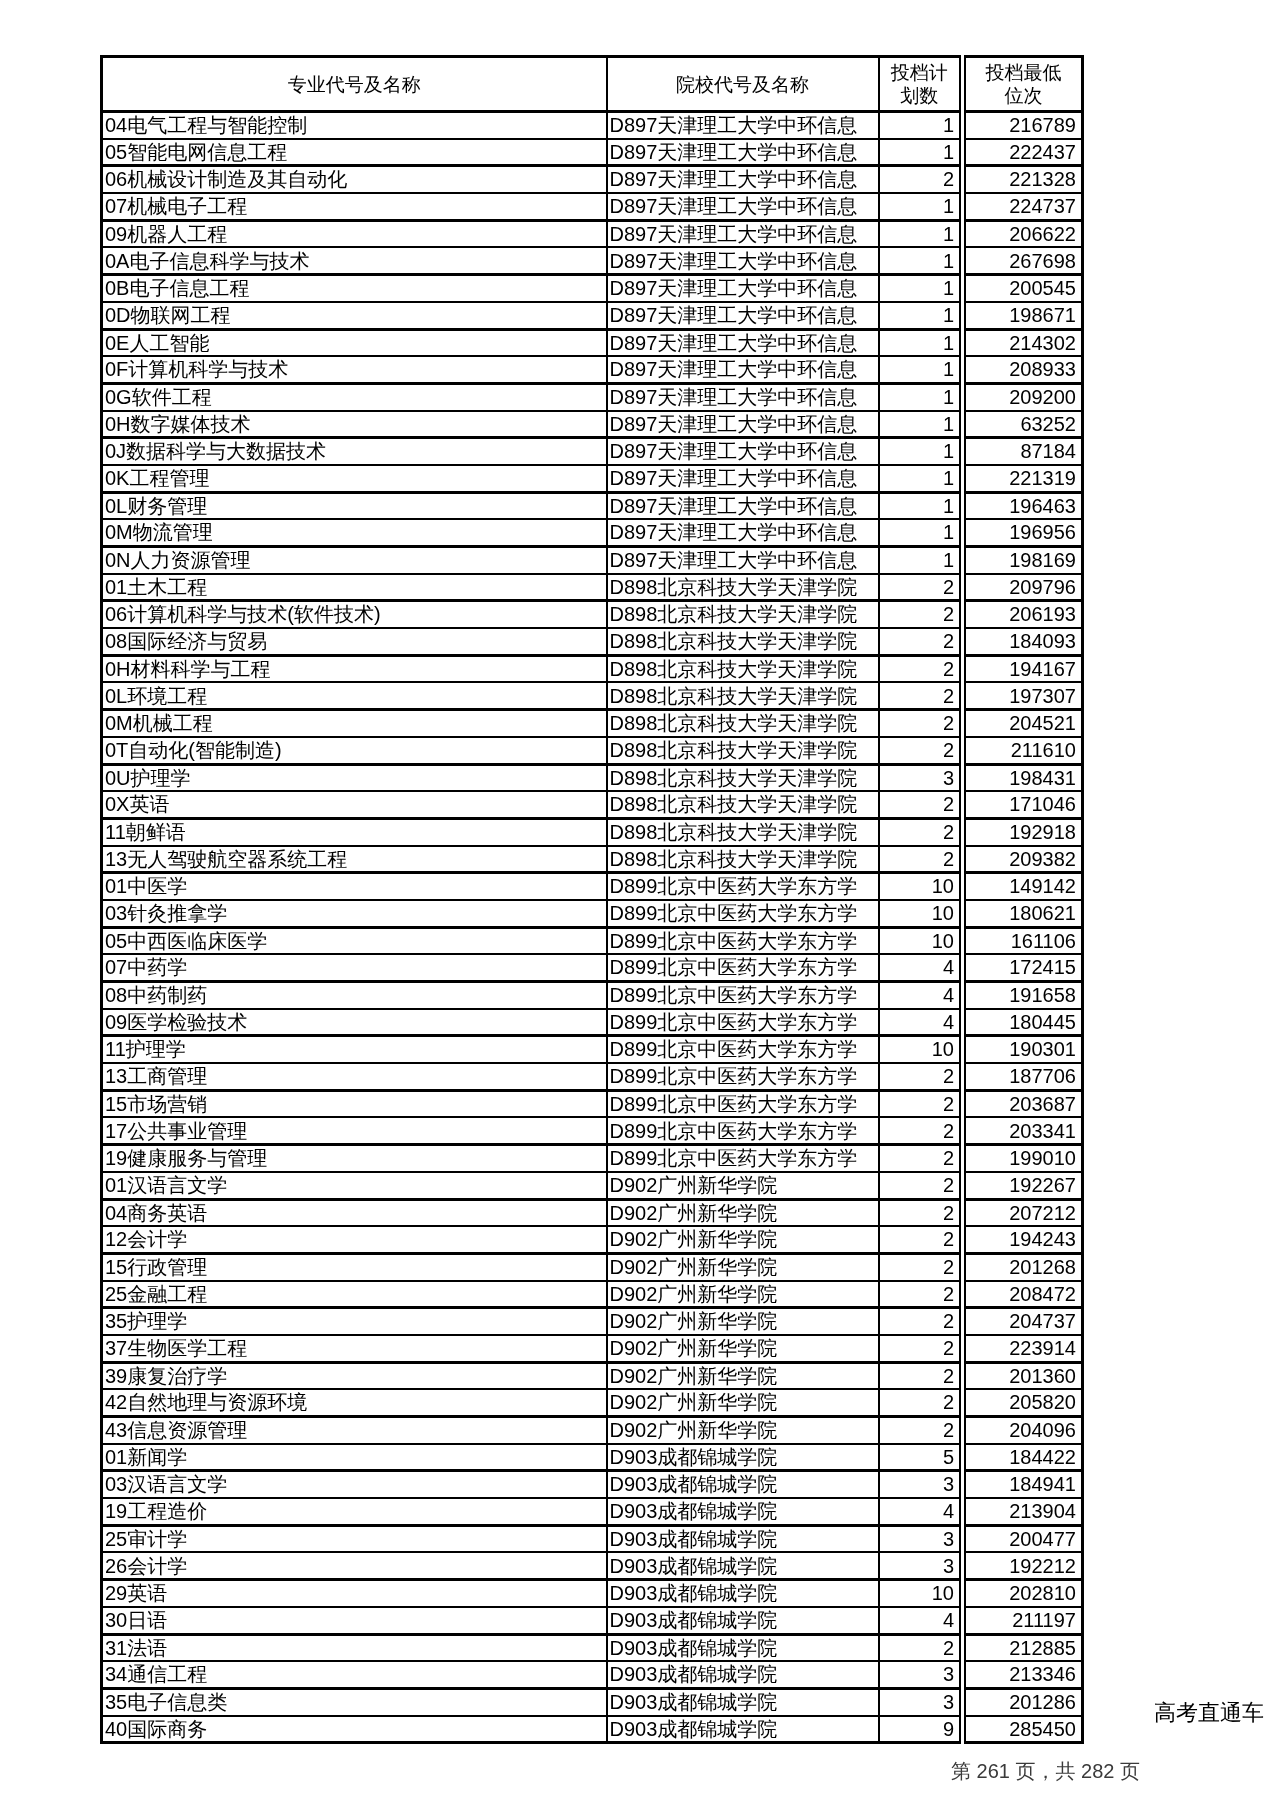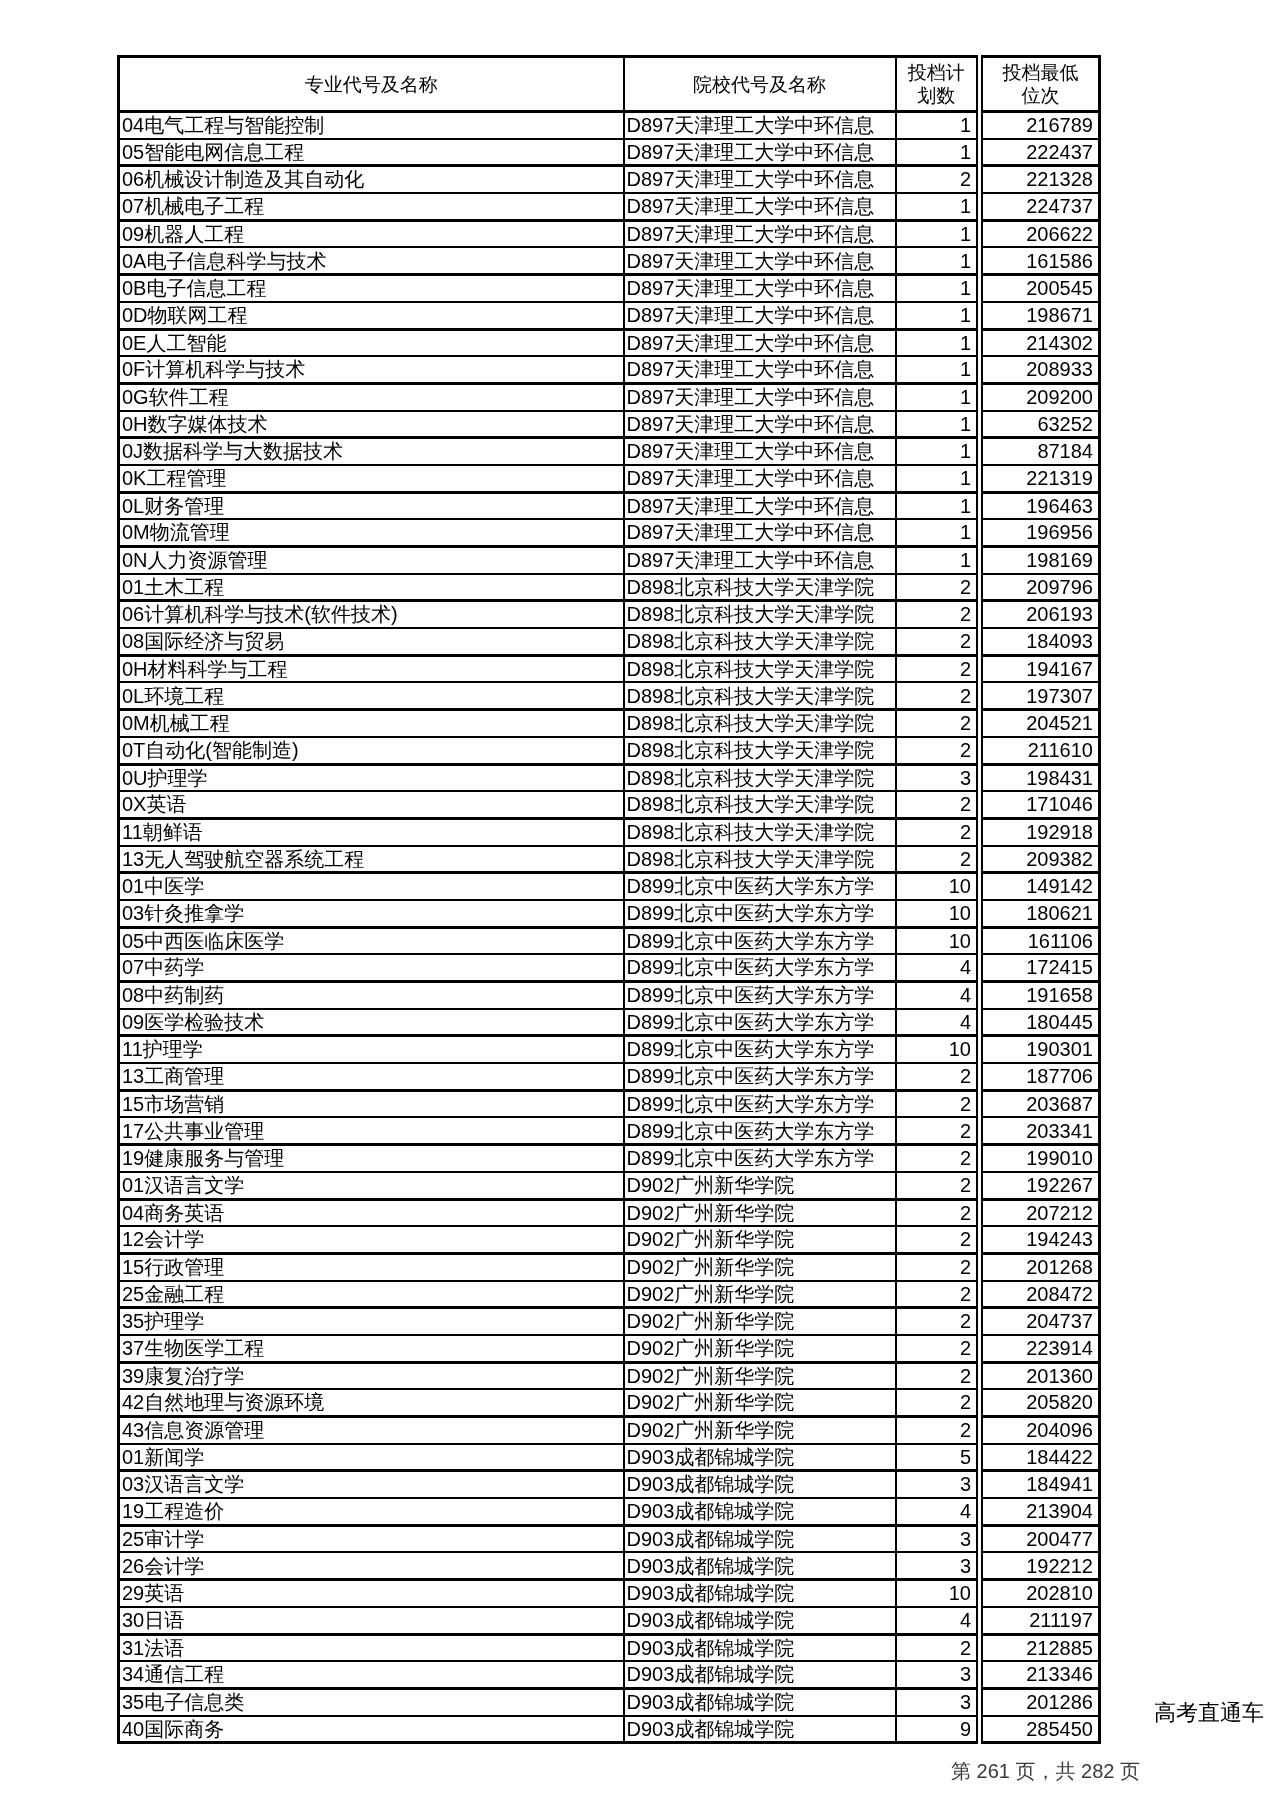--- a/index.html
+++ b/index.html
@@ -2,21 +2,21 @@
 <html><head>
 <meta charset="utf-8">
 <style>
   html, body { margin: 0; padding: 0; background: #ffffff; }
   body {
     width: 1280px; height: 1810px; position: relative;
     font-family: "Liberation Sans", sans-serif;
     color: #000;
   }
   .admission-table {
-    position: absolute; left: 117px; top: 55px; width: 981px;
+    position: absolute; left: 100px; top: 55px; width: 981px;
     border-collapse: collapse; table-layout: fixed;
     font-size: 20px;
     border: 3px solid #000;
     padding-left: 46px;
   }
   .admission-table th, .admission-table td {
     border: 2px solid #000;
     overflow: hidden; white-space: nowrap;
     font-weight: normal;
   }
@@ -88,21 +88,21 @@
       <tr>
         <td>09机器人工程</td>
         <td>D897天津理工大学中环信息</td>
         <td class="num">1</td>
         <td class="num">206622</td>
       </tr>
       <tr>
         <td>0A电子信息科学与技术</td>
         <td>D897天津理工大学中环信息</td>
         <td class="num">1</td>
-        <td class="num">161586</td>
+        <td class="num">267698</td>
       </tr>
       <tr>
         <td>0B电子信息工程</td>
         <td>D897天津理工大学中环信息</td>
         <td class="num">1</td>
         <td class="num">200545</td>
       </tr>
       <tr>
         <td>0D物联网工程</td>
         <td>D897天津理工大学中环信息</td>

